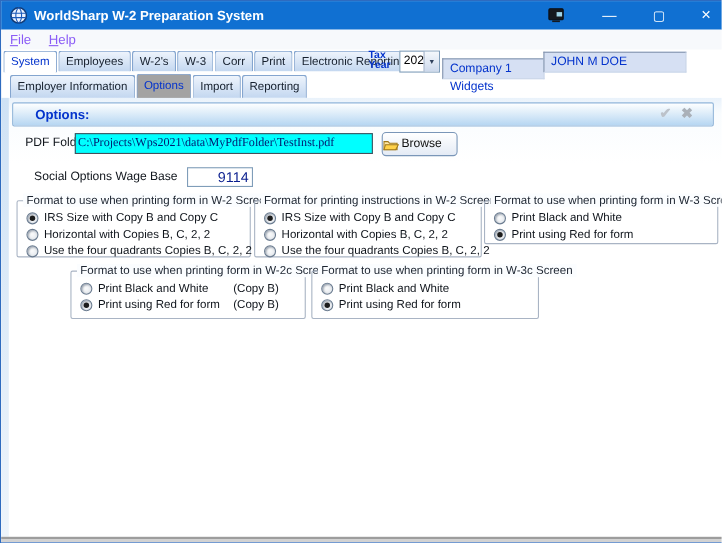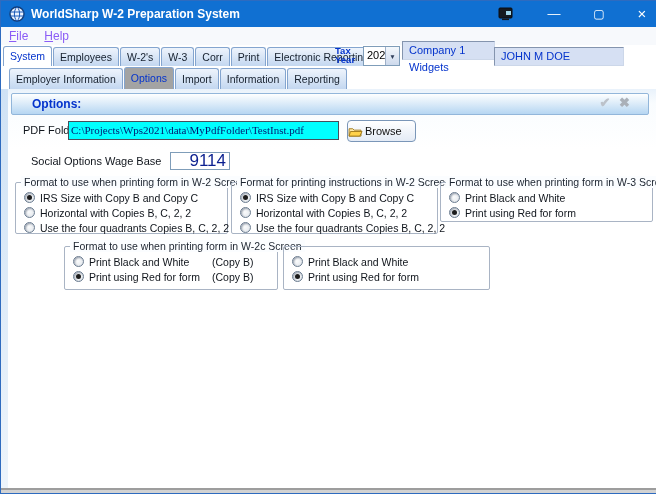--- a/index.html
+++ b/index.html
@@ -14,41 +14,41 @@
   .appico{position:absolute;left:497px;top:6px;width:16px;height:14px;}
   .btn-min{left:538px;}
   .btn-max{left:583px;font-size:12px;}
   .btn-close{left:626px;font-size:15px;}
   
   .menubar{position:absolute;left:0;top:26px;width:100%;height:18px;background:#f7f9fc;
            font-size:12px;color:#8b5cf6;display:flex;align-items:flex-start;}
   .menu-item{padding:0 8px;height:100%;line-height:18px;}
   .menu-item u{text-decoration:underline;}
   
-  .tabrow1{position:absolute;left:2px;top:45px;height:20px;display:flex;align-items:flex-end;}
+  .tabrow1{position:absolute;left:2px;top:45px;height:20px;display:flex;align-items:flex-start;}
   .tabrow2{position:absolute;left:8px;top:66px;height:22px;display:flex;align-items:flex-end;}
   .tab{height:18px;line-height:18px;padding:0 6px;font-size:10.5px;color:#16202e;
        background:linear-gradient(180deg,#eef4fc,#c3d7f0);border:1px solid #84a5cf;
        border-bottom:none;border-radius:3px 3px 0 0;margin-right:1px;white-space:nowrap;}
   .tabrow1 .tab.sel{background:#ffffff;color:#0433cc;height:19px;line-height:19px;}
   .tabrow2 .tab{height:20px;line-height:20px;}
   .tabrow2 .tab.sel{background:#a3a3a3;color:#0433cc;height:21px;line-height:21px;}
   
   .taxyear{position:absolute;left:334px;top:45px;width:28px;font-size:9.5px;font-weight:bold;
            color:#0433cc;line-height:9px;}
   .yearbox{position:absolute;left:362px;top:45px;width:35px;height:18px;background:#fff;
            border:1px solid #7f9db9;font-size:11px;color:#000;}
   .yearbox .val{position:absolute;left:3px;top:2px;}
   .dd-btn{position:absolute;right:0;top:0;width:13px;height:100%;
           background:linear-gradient(180deg,#f4f8fc,#cdd9ec);border-left:1px solid #9fb0c8;
           font-size:6.5px;color:#30405c;display:flex;align-items:center;justify-content:center;}
   .dispbox{position:absolute;height:17px;background:#d6e0f3;font-size:11px;color:#0433cc;
            line-height:17px;padding-left:6px;
            border:1px solid;border-color:#8494ae #ccd7e9 #ccd7e9 #8494ae;}
-  .company{left:401px;top:40px;width:85px;}
+  .company{left:401px;top:52px;width:85px;}
   .username{left:493px;top:46px;width:122px;}
   
   .content{position:absolute;left:0;top:88px;width:100%;height:399px;
            background:linear-gradient(180deg,#e9f2fb 0px,#f9fcfe 14px,#ffffff 60px);}
   .lstrip{position:absolute;left:0;top:0;width:7px;height:100%;
           background:linear-gradient(180deg,#cfe2f5,#edf4fb);}
   .rstrip{position:absolute;right:0;top:0;width:6px;height:100%;
           background:linear-gradient(180deg,#dfeaf7,#f0f6fc);}
   .bottom-edge{position:absolute;left:0;bottom:0;width:100%;height:5px;
           background:linear-gradient(180deg,#9d9d9d 0 2px,#d2d2d2 2px);}
@@ -61,27 +61,27 @@
   .hicons span{margin-left:5px;}
   .flabel{position:absolute;font-size:11px;color:#10151c;}
   .pdf-input{position:absolute;left:67px;top:32px;width:265px;height:17px;background:#00ffff;
           border:1px solid #45505c;font-size:11px;color:#001a70;padding:0 2px;line-height:17px;
           white-space:nowrap;overflow:hidden;font-family:Liberation Serif, serif;}
   .browse-btn{position:absolute;left:346px;top:31px;width:67px;height:20px;
           background:linear-gradient(180deg,#ffffff,#e4ebf5);border:1px solid #7a96b8;
           border-radius:4px;font-size:11px;color:#101010;display:flex;align-items:center;
           justify-content:flex-start;gap:2px;}
   .wage-input{position:absolute;left:169px;top:63px;width:55px;height:16px;background:#fff;
-          border:1px solid #7f9db9;font-size:17px;color:#0b1f8f;text-align:right;
+          border:1px solid #7f9db9;font-size:13px;color:#0b1f8f;text-align:right;
           padding-right:3px;line-height:16px;}
   
   .gbox{position:absolute;border:1px solid #a9b4c4;border-radius:2px;}
   .legend{position:absolute;top:-7px;left:5px;background:#fbfdff;padding:0 3px;
           font-size:10.5px;color:#1c2430;white-space:nowrap;}
-  .opt{display:flex;align-items:flex-start;gap:5px;margin:3px 0 0 8px;font-size:10.5px;
+  .opt{display:flex;align-items:flex-end;gap:5px;margin:3px 0 0 8px;font-size:10.5px;
        color:#10151c;white-space:nowrap;}
   .opt.first{margin-top:9px;}
   .radio{width:11px;height:11px;box-sizing:border-box;border-radius:50%;flex:0 0 auto;
          background:radial-gradient(circle at 35% 35%,#ffffff,#dfe4ea);
          border:1px solid #6b7c90;box-shadow:inset 1px 1px 2px rgba(80,95,115,.55);}
   .radio.checked::after{content:"";display:block;width:5px;height:5px;border-radius:50%;
          background:#1c1c1c;margin:2px;}
   .olabel.fixed{display:inline-block;width:118px;}
   .g1{left:14px;top:93px;width:211px;height:50px;}
   .g2{left:230px;top:93px;width:205px;height:50px;}
@@ -130,21 +130,20 @@
     <span class="val">2022</span>
     <span class="dd-btn">▼</span>
   </div>
   <div class="dispbox company">Company 1 Widgets</div>
   <div class="dispbox username">JOHN M DOE</div>
 
   <div class="tabrow2">
     <span class="tab">Employer Information</span>
     <span class="tab sel">Options</span>
     <span class="tab">Import</span>
-    <span class="tab">Information</span>
     <span class="tab">Reporting</span>
   </div>
 
   <div class="content">
     <div class="lstrip"></div>
     <div class="rstrip"></div>
 
     <div class="opt-header">
       <span class="htitle">Options:</span>
       <span class="hicons">
@@ -218,20 +217,21 @@
         <span>(Copy B)</span>
       </div>
       <div class="opt">
         <span class="radio checked"></span>
         <span class="olabel fixed">Print using Red for form</span>
         <span>(Copy B)</span>
       </div>
     </div>
 
     <div class="gbox g5">
+      <span class="legend">Format to use when printing form in W-3c Screen</span>
       <div class="opt first">
         <span class="radio"></span>
         <span class="olabel">Print Black and White</span>
       </div>
       <div class="opt">
         <span class="radio checked"></span>
         <span class="olabel">Print using Red for form</span>
       </div>
     </div>
 

